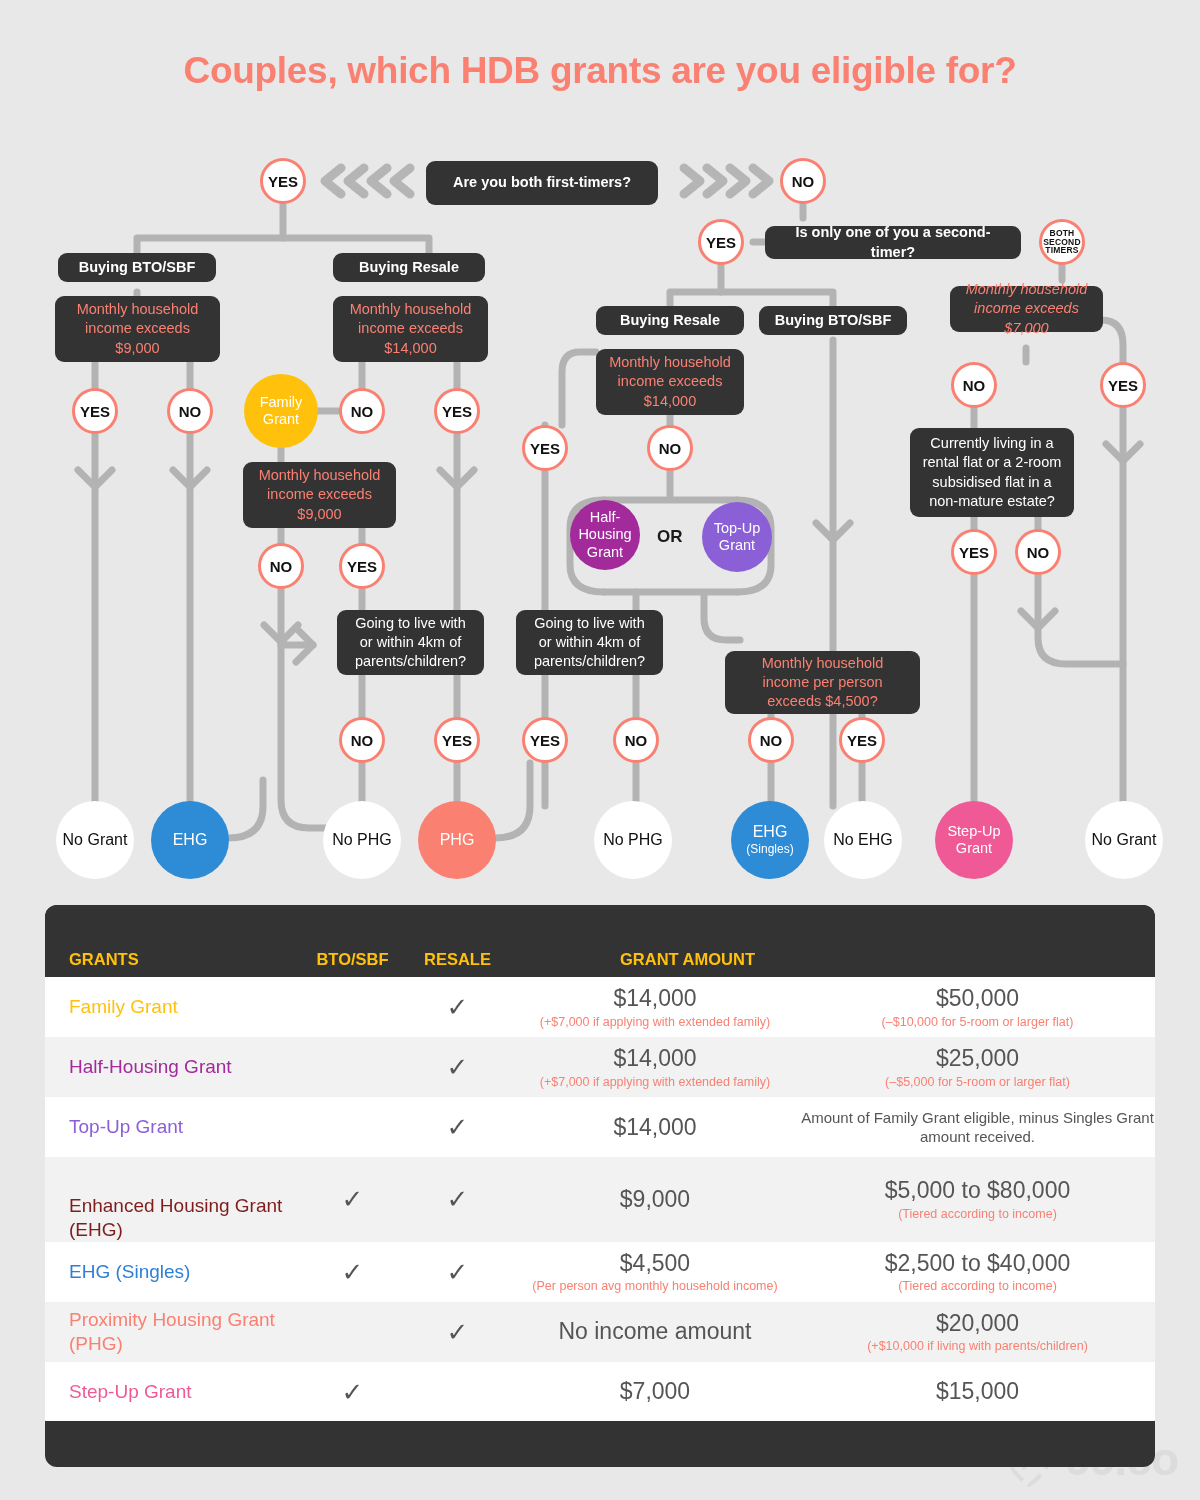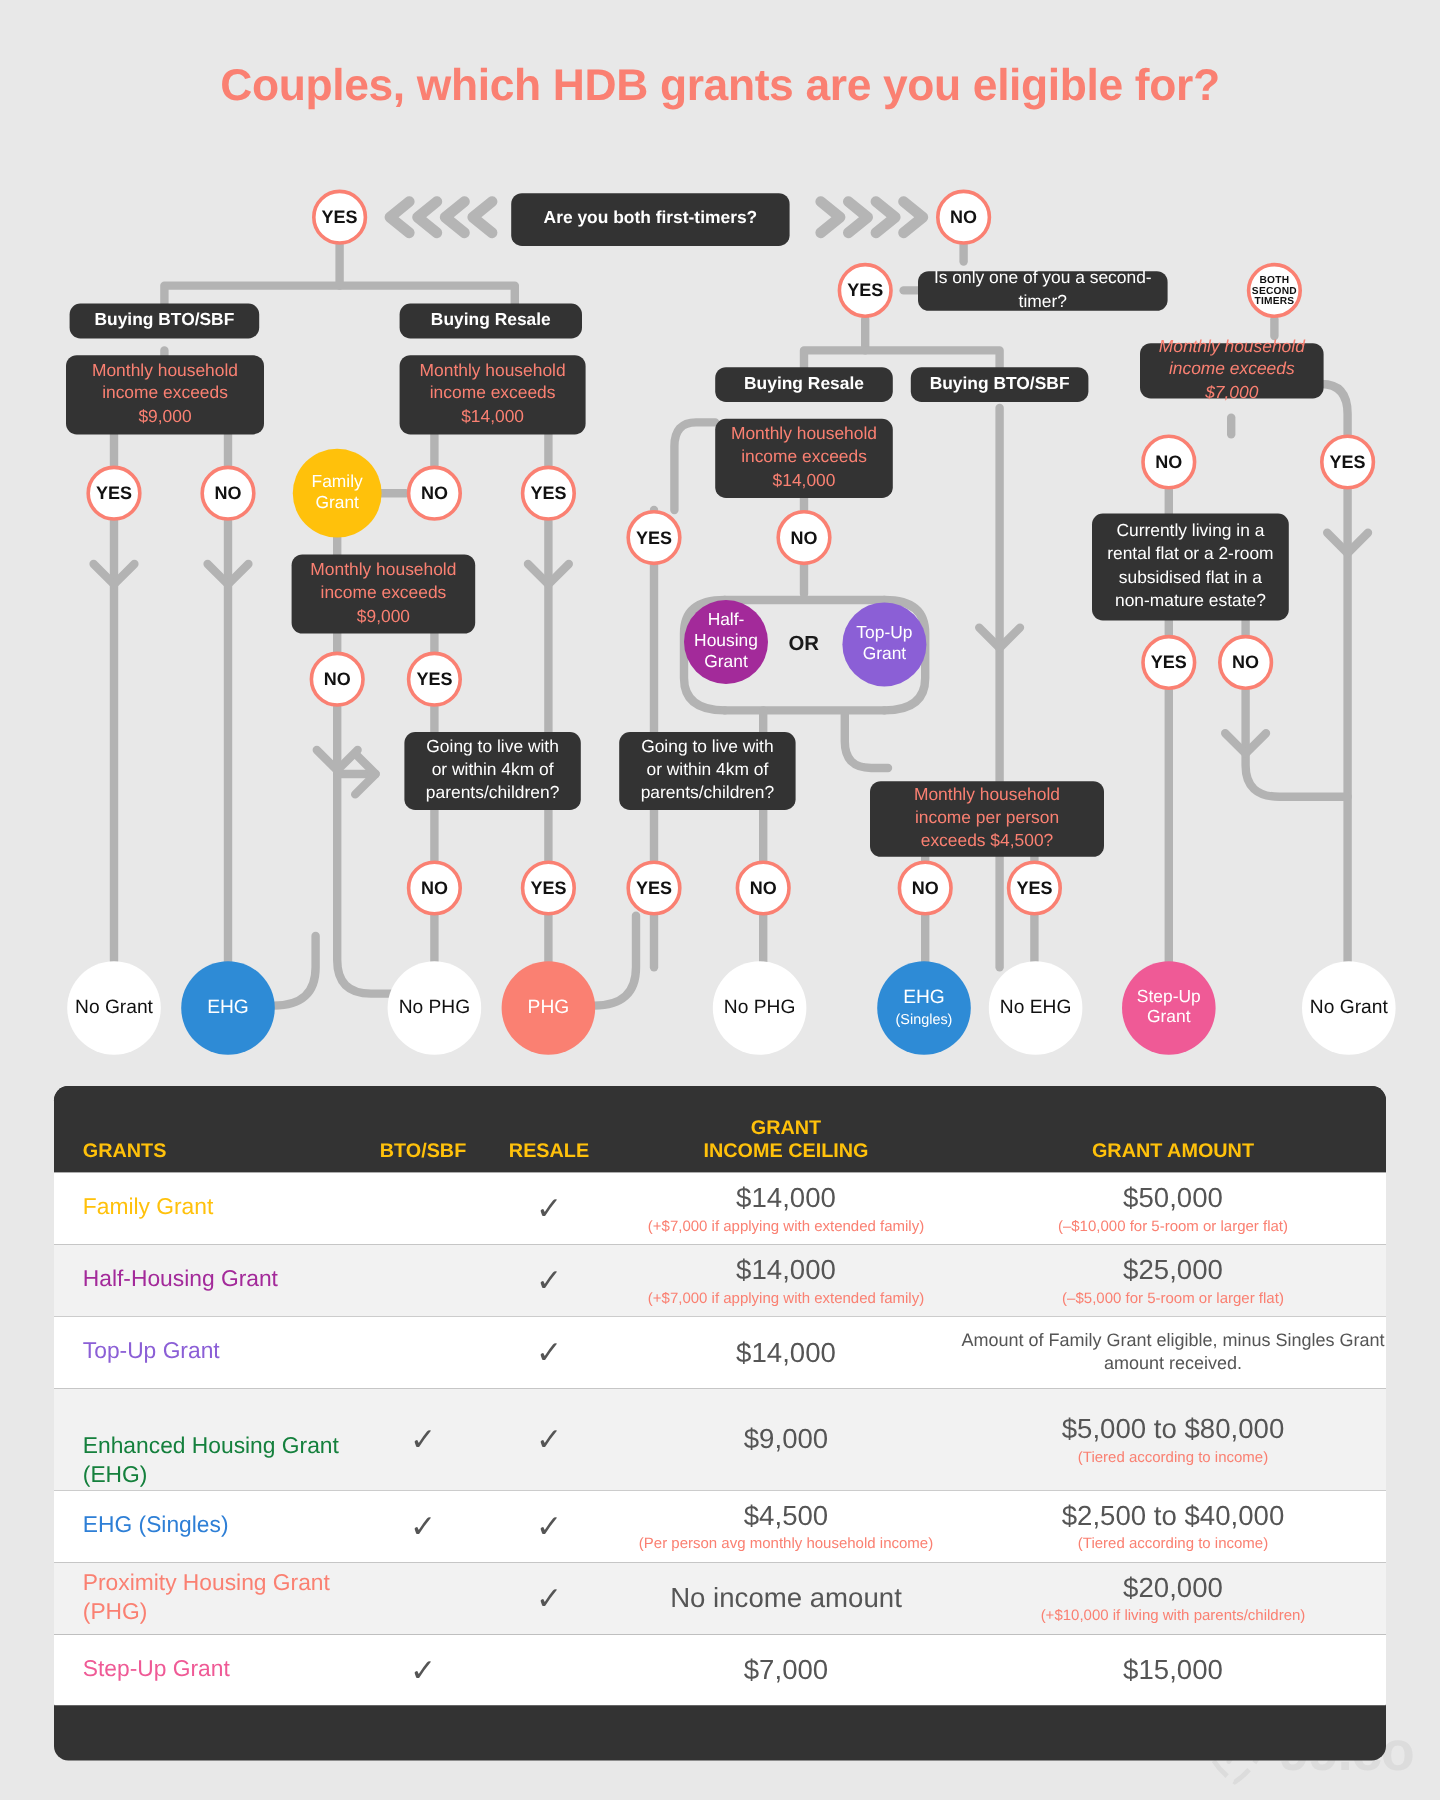--- a/index.html
+++ b/index.html
@@ -243,21 +243,21 @@
         <polyline points="730,168 746,181 730,194"></polyline>
         <polyline points="753,168 769,181 753,194"></polyline>
       </g>
     </svg>
 
     <div class="pill yn" style="left:260px; top:158px;">YES</div>
     <div class="node" style="left:426px; top:161px; width:232px; height:44px;font-weight:bold;">Are you both first-timers?</div>
     <div class="pill yn" style="left:780px; top:158px;">NO</div>
 
     <div class="pill yn" style="left:698px; top:219px;">YES</div>
-    <div class="node" style="left:765px; top:226px; width:208px; height:33px;">Is only one of you a second-timer?</div>
+    <div class="node" style="left:765px; top:226px; width:256px; height:33px;font-weight:bold;">Is only one of you a second-timer?</div>
     <div class="pill yn tiny" style="left:1039px; top:219px;">BOTH SECOND TIMERS</div>
 
     <div class="node label" style="left:58px; top:253px; width:158px; height:29px;">Buying BTO/SBF</div>
     <div class="node label" style="left:333px; top:253px; width:152px; height:29px;">Buying Resale</div>
 
     <div class="node income" style="left:55px; top:296px; width:165px; height:66px;">Monthly household income exceeds $9,000</div>
     <div class="node income" style="left:333px; top:296px; width:155px; height:66px;">Monthly household income exceeds $14,000</div>
 
     <div class="pill yn" style="left:72px; top:388px;">YES</div>
     <div class="pill yn" style="left:167px; top:388px;">NO</div>
@@ -330,24 +330,20 @@
     </div>
   </div>
 
   <div class="tbl-band"></div>
   <div id="tableWrap">
     <div id="tableInner">
       <div class="thead">
         <div class="cell c-grant" style="text-align:left;">GRANTS</div>
         <div class="cell c-bto">BTO/SBF</div>
         <div class="cell c-resale">RESALE</div>
-        <div class="cell c-ceil">
-          <div>GRANT</div>
-          <div>INCOME CEILING</div>
-        </div>
         <div class="cell c-amt">GRANT AMOUNT</div>
       </div>
       <div class="rows" id="rows">
           <div class="trow">
             <div class="c-grant">
               <div class="grantname" style="color: rgb(255, 193, 11);">Family Grant</div>
             </div>
             <div class="c-bto tick"></div>
             <div class="c-resale tick">✓</div>
             <div class="c-ceil">
@@ -382,21 +378,21 @@
             <div class="c-resale tick">✓</div>
             <div class="c-ceil">
               <div class="big">$14,000</div>
             </div>
             <div class="c-amt">
               <div class="big small">Amount of Family Grant eligible, minus Singles Grant amount received.</div>
             </div>
           </div>
           <div class="trow alt">
             <div class="c-grant">
-              <div class="grantname" style="color: #15803d; margin-top: 37px;">Enhanced Housing Grant (EHG)</div>
+              <div class="grantname" style="color: #7f1d1d; margin-top: 37px;">Enhanced Housing Grant (EHG)</div>
             </div>
             <div class="c-bto tick">✓</div>
             <div class="c-resale tick">✓</div>
             <div class="c-ceil">
               <div class="big">$9,000</div>
             </div>
             <div class="c-amt">
               <div class="big">$5,000 to $80,000</div>
               <div class="note">(Tiered according to income)</div>
             </div>

